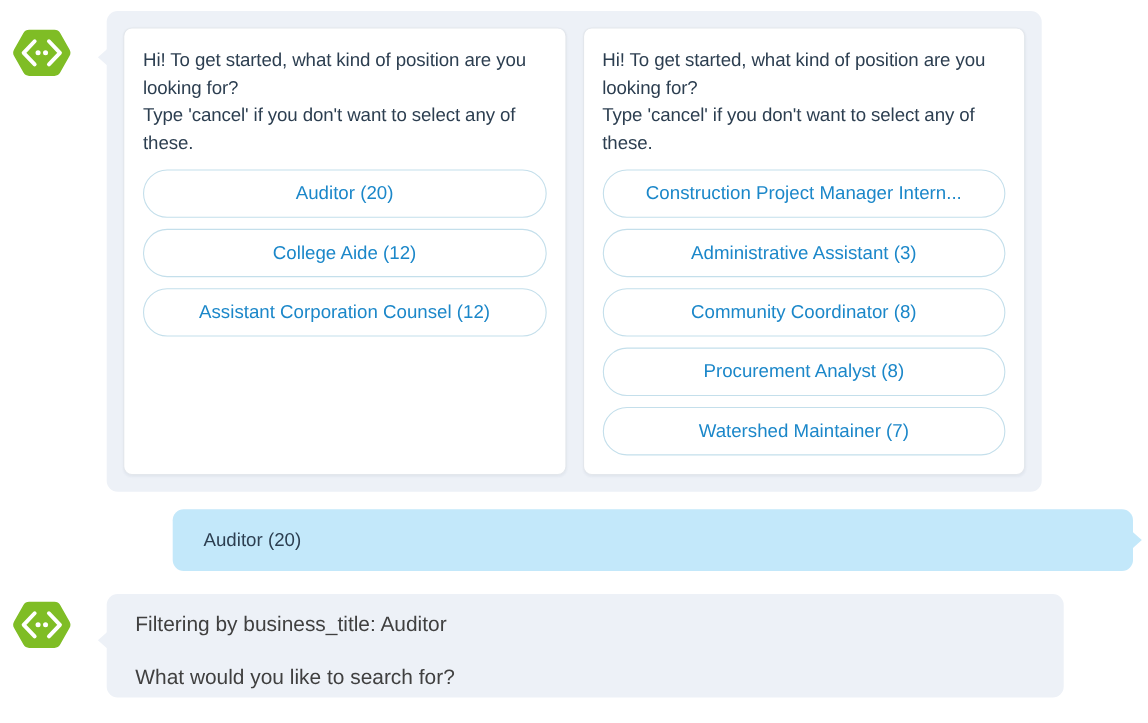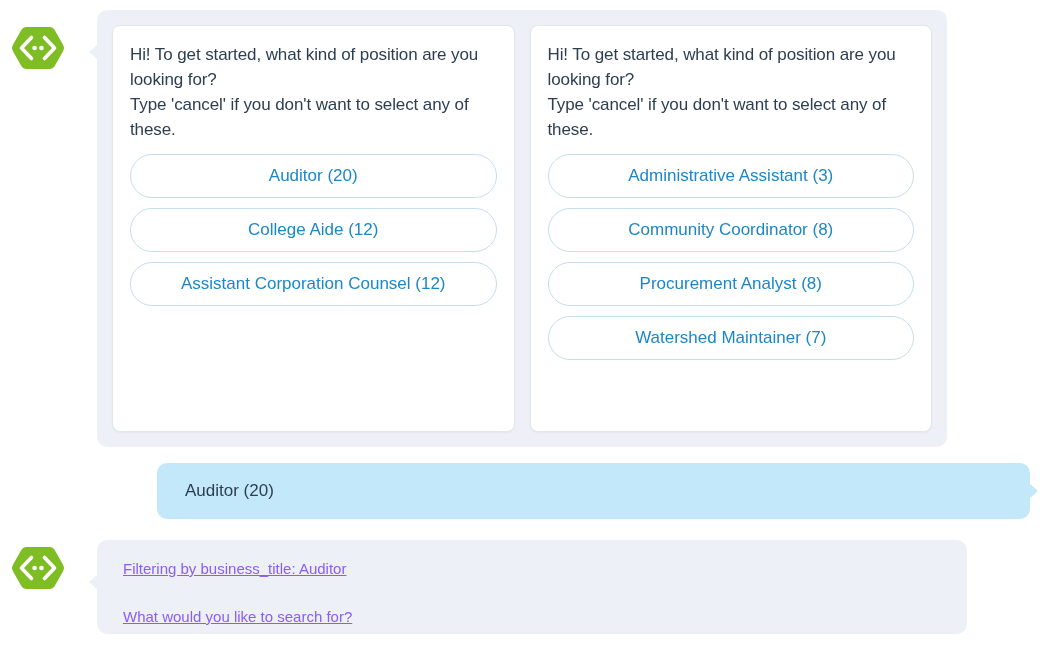--- a/index.html
+++ b/index.html
@@ -164,24 +164,23 @@
   .bot-bubble-text {
     position: absolute;
     left: 97px;
     top: 0px;
     width: 870px;
     height: 94px;
     background: #edf1f7;
     border-radius: 10px;
     box-sizing: border-box;
     padding: 18px 24px 18px 26px;
-    color: #8b5cf6;
-    font-size: 15px;
+    color: #404040;
+    font-size: 19px;
     line-height: 22px;
-    text-decoration: underline;
   }
   .bot-bubble-text .line { margin: 0; }
   .bot-bubble-text .line + .line { margin-top: 26px; }
 </style>
 </head>
 <body>
 
 <div class="chat-root">
 
   <div class="bot-row-1">
@@ -212,20 +211,21 @@
             <button class="opt-btn">Assistant Corporation Counsel (12)</button>
           </div>
         </div>
 
         <div class="card">
           <div class="card-text">
             <p>Hi! To get started, what kind of position are you looking for?</p>
             <p>Type 'cancel' if you don't want to select any of these.</p>
           </div>
           <div class="opt-list">
+            <button class="opt-btn">Construction Project Manager Intern...</button>
             <button class="opt-btn">Administrative Assistant (3)</button>
             <button class="opt-btn">Community Coordinator (8)</button>
             <button class="opt-btn">Procurement Analyst (8)</button>
             <button class="opt-btn">Watershed Maintainer (7)</button>
           </div>
         </div>
 
       </div>
     </div>
   </div>

